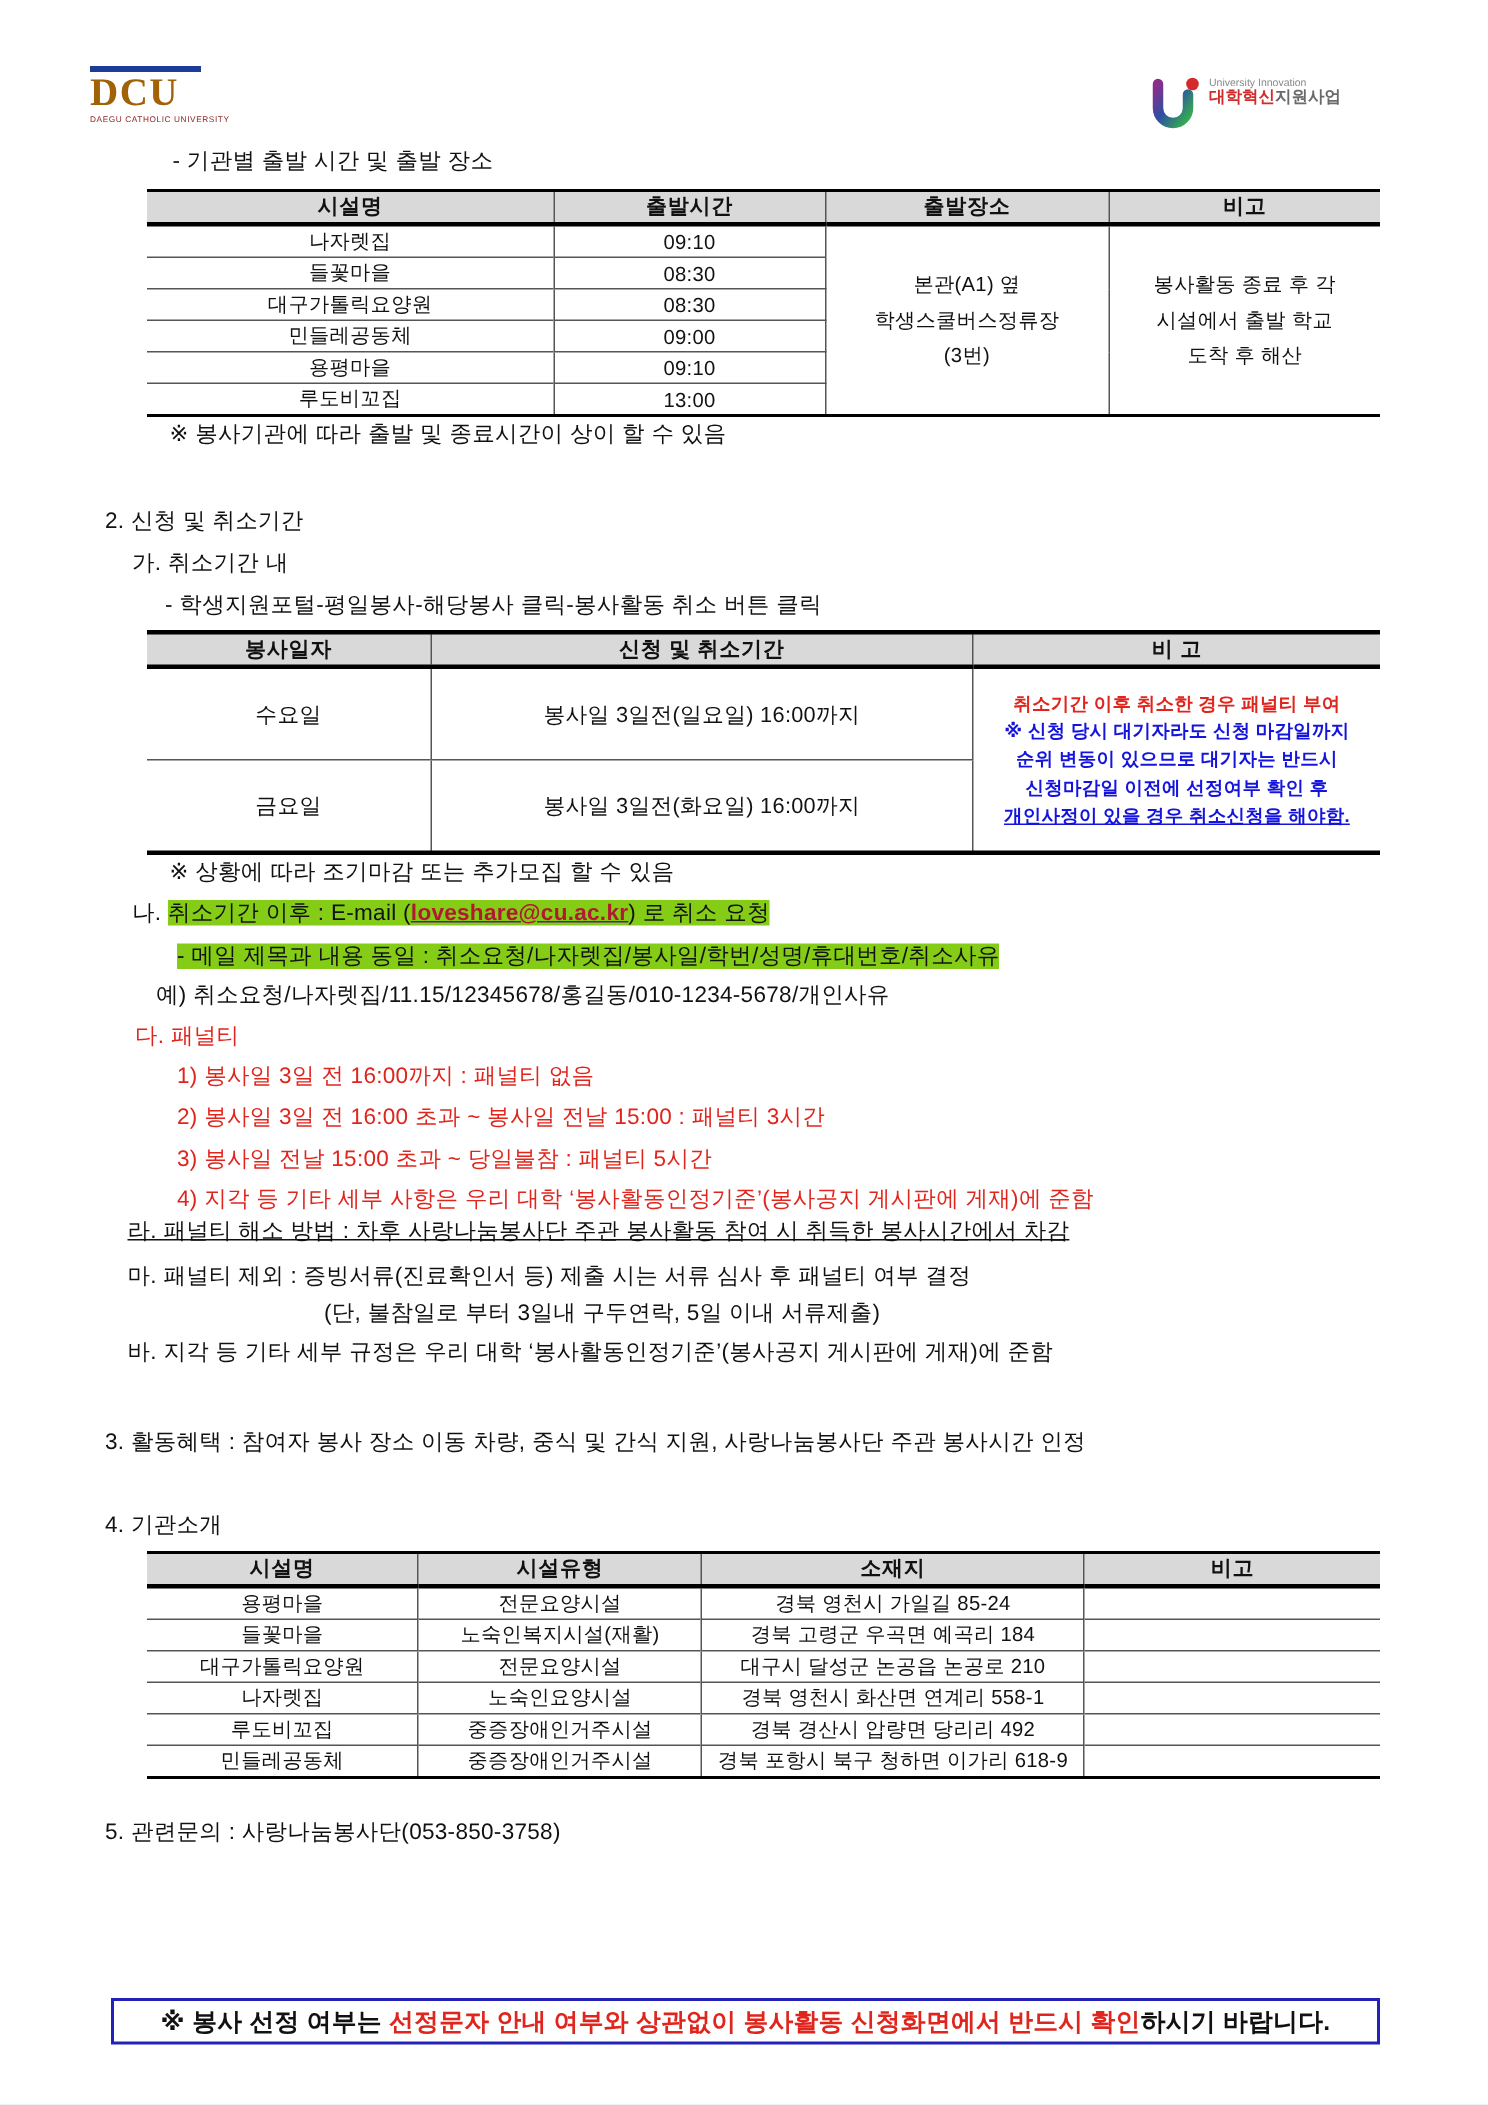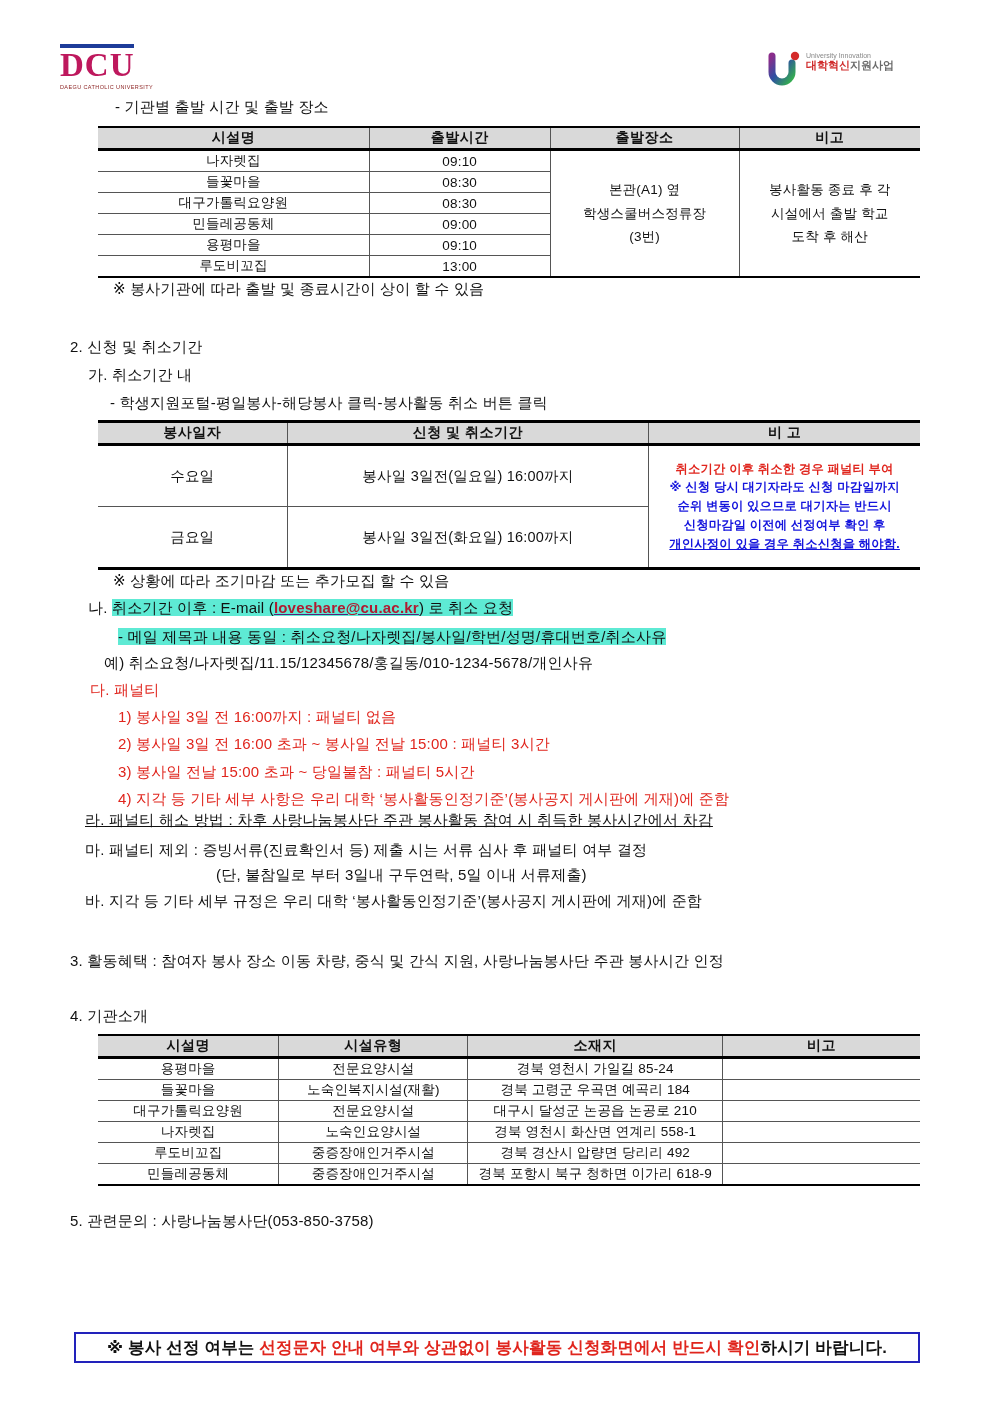--- a/index.html
+++ b/index.html
@@ -7,34 +7,34 @@
   .page {
     position:relative; width:992px; height:1403px; margin:0 auto;
     background:#ffffff; font-family:"Liberation Sans","DejaVu Sans",sans-serif;
     color:#111; overflow:hidden;
   }
   .abs { position:absolute; }
 
   
   .dcu-logo { left:60px; top:44px; width:120px; }
   .dcu-bar { width:74px; height:4px; background:#1d3c99; margin-bottom:1px; }
-  .dcu-letters { font-size:33px; font-weight:800; color:#be185d; letter-spacing:1px; line-height:1.0; font-family:"Liberation Serif",serif; }
+  .dcu-letters { font-size:26px; font-weight:800; color:#a16207; letter-spacing:1px; line-height:1.0; font-family:"Liberation Serif",serif; }
   .dcu-sub { font-size:5.5px; color:#8a1f1f; letter-spacing:0.4px; margin-top:2px; white-space:nowrap; }
   .innov-logo { left:765px; top:50px; display:flex; align-items:flex-start; gap:5px; }
   .innov-texts { display:flex; flex-direction:column; }
   .innov-small { font-size:7px; color:#888; margin-top:2px; }
   .innov-main { font-size:11px; line-height:1.15; white-space:nowrap; }
   .innov-red { color:#d02c2c; font-weight:700; }
   .innov-gray { color:#6a6a6a; font-weight:700; }
 
   
   .t { font-size:15px; white-space:nowrap; letter-spacing:0.2px; }
   .red { color:#e0251d; }
   .blue { color:#1414dd; }
-  .hl { background:#5eead4; }
+  .hl { background:#84cc16; }
   .email { color:#b01a30; font-weight:700; text-decoration:underline; text-decoration-color:#5a1e78; }
 
   
   table.doc { border-collapse:collapse; width:822px; table-layout:fixed; }
   table.doc { border-top:2px solid #000; border-bottom:2px solid #000; }
   table.doc th {
     background:#d9d9d9; border-bottom:3px solid #000;
     font-size:14px; font-weight:700; padding:1px 2px; letter-spacing:0.5px;
   }
   table.doc td {

